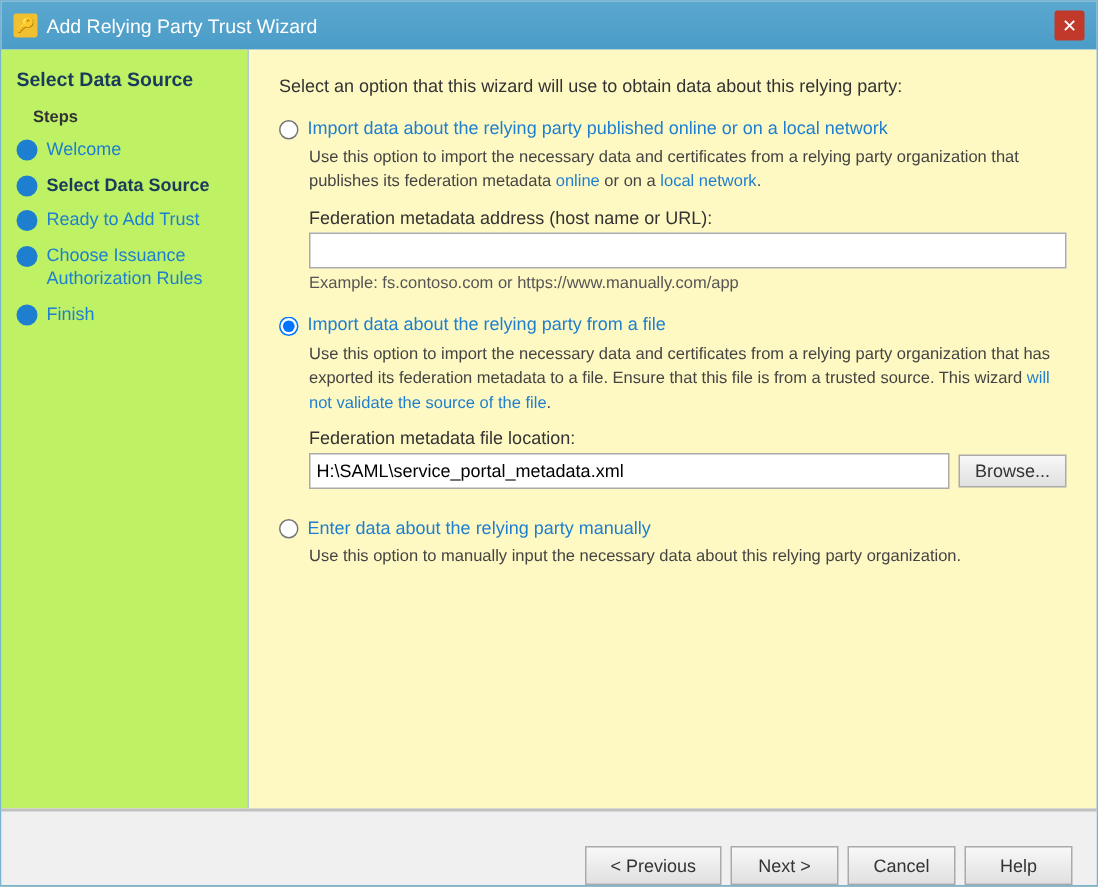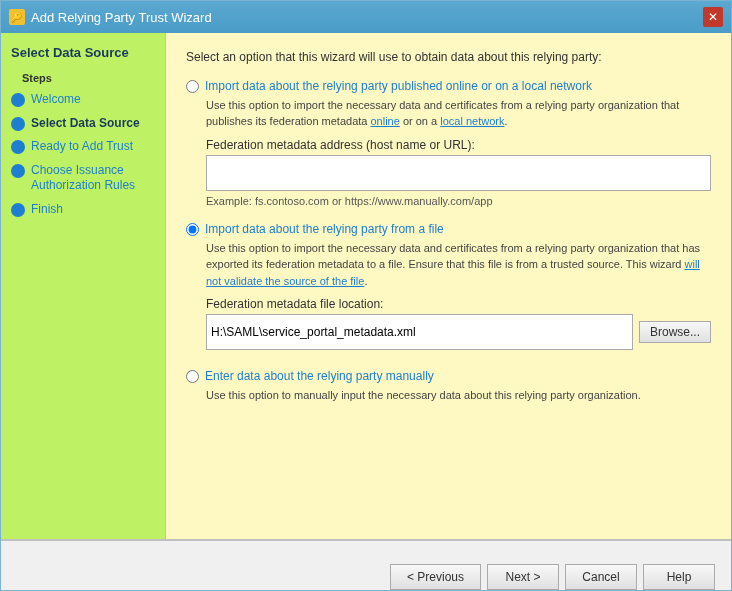--- a/index.html
+++ b/index.html
@@ -132,21 +132,21 @@
       margin-bottom: 12px;
       line-height: 1.4;
     }
 
     .option-group {
       margin-bottom: 14px;
     }
 
     .option-row {
       display: flex;
-      align-items: flex-end;
+      align-items: center;
       gap: 6px;
       margin-bottom: 4px;
     }
 
     .option-row input[type="radio"] {
       margin-top: 2px;
       flex-shrink: 0;
     }
 
     .option-label {
@@ -158,41 +158,40 @@
     .option-desc {
       font-size: 11px;
       color: #444;
       margin-left: 20px;
       margin-bottom: 8px;
       line-height: 1.5;
     }
 
     .option-desc a, .option-desc span.link {
       color: #1e7fd0;
-      text-decoration: underline;
     }
 
     .field-label {
       font-size: 12px;
       color: #333;
       margin-left: 20px;
       margin-bottom: 3px;
     }
 
     .field-row {
       display: flex;
       align-items: center;
       margin-left: 20px;
       gap: 6px;
       margin-bottom: 4px;
     }
 
     .text-input {
       flex: 1;
-      height: 36px;
+      height: 24px;
       border: 1px solid #aaa;
       padding: 2px 4px;
       font-size: 12px;
       background: white;
     }
 
     .browse-btn, .action-btn {
       height: 22px;
       padding: 0 10px;
       background: linear-gradient(to bottom, #f8f8f8, #e0e0e0);

